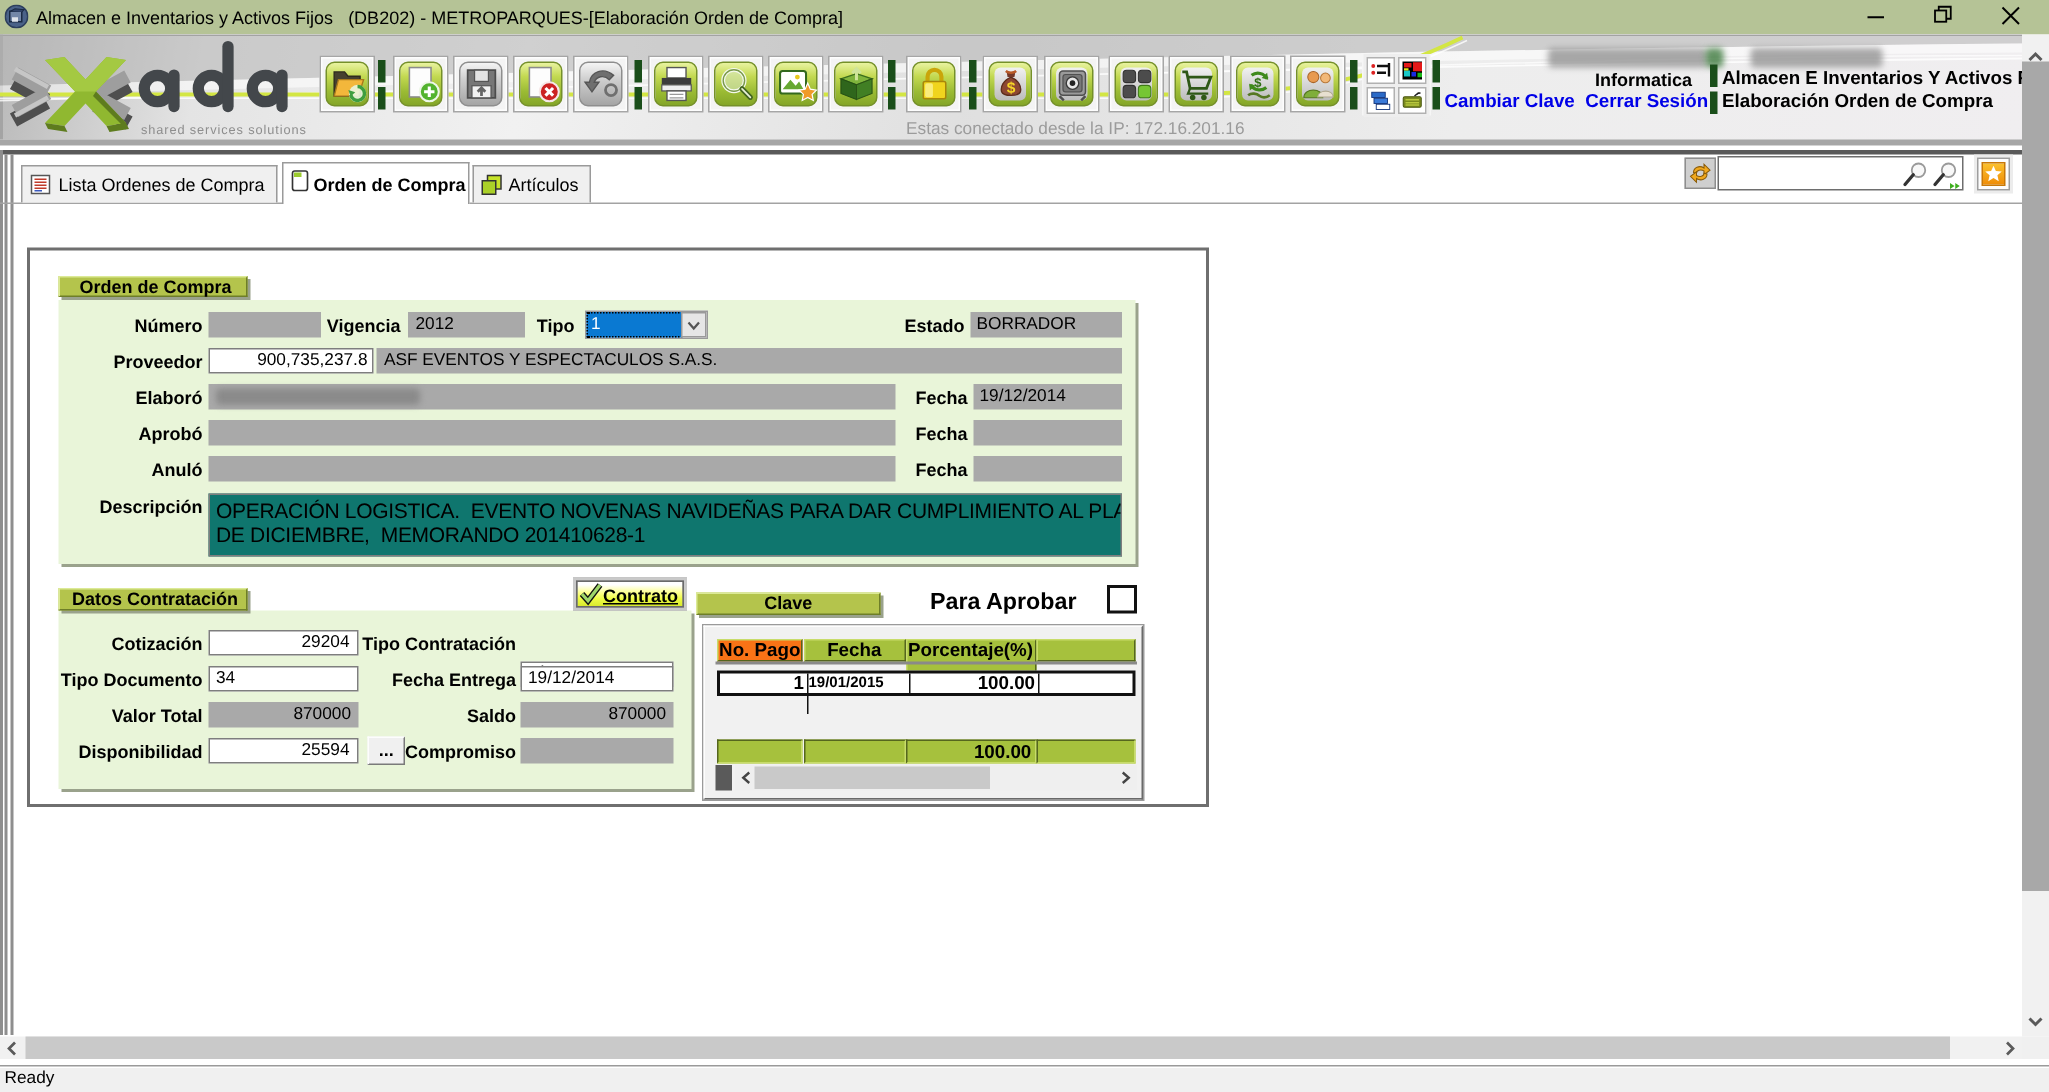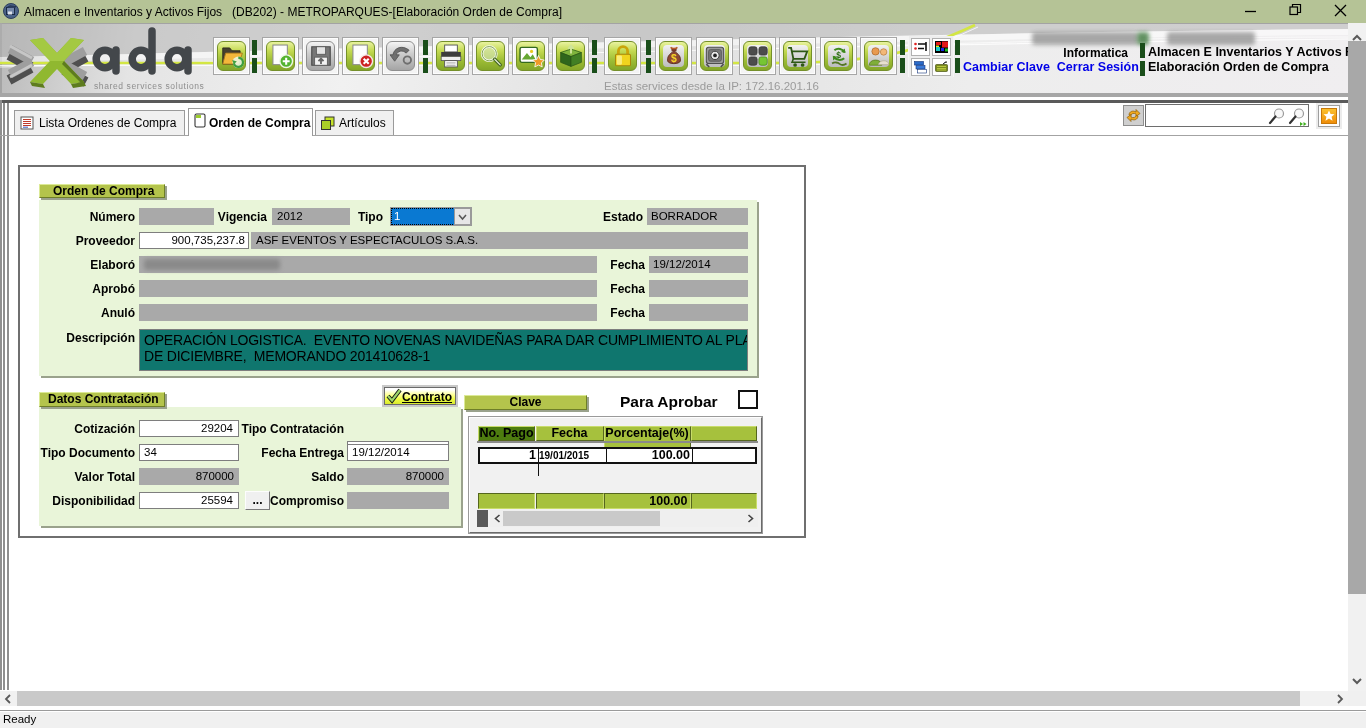--- a/index.html
+++ b/index.html
@@ -86,21 +86,21 @@
       <circle cx="105" cy="36" r="8.8"></circle>
       <line x1="116" y1="27" x2="116" y2="48" stroke-linecap="round"></line>
       <circle cx="141" cy="36" r="8.8"></circle>
       <line x1="152" y1="8" x2="152" y2="48" stroke-linecap="round"></line>
       <circle cx="177" cy="36" r="8.8"></circle>
       <line x1="188" y1="27" x2="188" y2="48" stroke-linecap="round"></line>
     </g>
   </svg>
   <div class="abs" style="left:94px;top:58px;width:120px;font-size:8.5px;color:#8d8d8d;letter-spacing:.6px;">shared services solutions</div>
 
-  <div class="abs" style="left:604px;top:57px;font-size:11.5px;color:#9b9b9b;">Estas services desde la IP: 172.16.201.16</div>
+  <div class="abs" style="left:604px;top:57px;font-size:11.5px;color:#9b9b9b;">Estas conectado desde la IP: 172.16.201.16</div>
 
   <div class="abs" style="left:1032px;top:9px;width:106px;height:13px;background:#9a9a9a;border-radius:3px;filter:blur(2px);opacity:.85"></div>
   <div class="abs" style="left:1137px;top:9px;width:12px;height:13px;background:#3e7a3e;border-radius:3px;filter:blur(2px);opacity:.8"></div>
   <div class="abs" style="left:1167px;top:9px;width:88px;height:13px;background:#9a9a9a;border-radius:3px;filter:blur(2px);opacity:.85"></div>
   <div class="abs" style="left:935px;top:23px;width:193px;text-align:right;font-size:12px;font-weight:bold;color:#000;">Informatica</div>
   <div class="abs" style="left:963px;top:37px;font-size:12.5px;font-weight:bold;color:#0000e8;">Cambiar Clave&nbsp; Cerrar Sesión</div>
   <div class="abs sep" style="left:1140px;top:20px;"></div>
   <div class="abs" style="left:1148px;top:22px;width:210px;font-size:12.5px;font-weight:bold;color:#000;white-space:nowrap;">Almacen E Inventarios Y Activos Fijo</div>
   <div class="abs" style="left:1148px;top:37px;font-size:12.5px;font-weight:bold;color:#000;white-space:nowrap;">Elaboración Orden de Compra</div>
 
@@ -434,21 +434,21 @@
       <div class="abs" style="left:17px;top:2px;font-size:12px;font-weight:bold;text-decoration:underline;">Contrato</div>
     </div>
   </div>
 
   <div class="abs" style="left:464px;top:298px;width:123px;height:15px;background:#b4c44c;border:1px solid;border-color:#dcea96 #6e7e28 #6e7e28 #dcea96;box-shadow:2px 2px 0 #9aa28c;">
     <div style="font-size:12px;font-weight:bold;text-align:center;line-height:13px;">Clave</div>
   </div>
   <div class="abs" style="left:469px;top:320px;width:293px;height:116px;background:#f1f1f1;border:1px solid;border-color:#fdfdfd #6a6a6a #6a6a6a #fdfdfd;box-shadow:0 0 0 1px #9a9a9a;"></div>
 
   <div class="abs" style="left:478px;top:329px;width:279px;height:15px;">
-    <div class="abs" style="left:0;top:0;width:57px;height:15px;background:#4d7c0f;border:1px solid;border-color:#c8dc6a #55661e #55661e #c8dc6a;font-size:12.5px;font-weight:bold;text-align:center;line-height:13px;">No. Pago</div>
+    <div class="abs" style="left:0;top:0;width:57px;height:15px;background:#f97316;border:1px solid;border-color:#c8dc6a #55661e #55661e #c8dc6a;font-size:12.5px;font-weight:bold;text-align:center;line-height:13px;">No. Pago</div>
     <div class="abs" style="left:57.5px;top:0;width:68px;height:15px;background:#a6c13d;border:1px solid;border-color:#c8dc6a #55661e #55661e #c8dc6a;font-size:12.5px;font-weight:bold;text-align:center;line-height:13px;">Fecha</div>
     <div class="abs" style="left:125.5px;top:0;width:87px;height:30px;background:#a6c13d;border:1px solid;border-color:#c8dc6a #55661e #55661e #c8dc6a;font-size:12.5px;font-weight:bold;text-align:center;line-height:13px;">Porcentaje(%)</div>
     <div class="abs" style="left:212.5px;top:0;width:66.5px;height:15px;background:#a6c13d;border:1px solid;border-color:#c8dc6a #55661e #55661e #c8dc6a;"></div>
     <div class="abs" style="left:-1px;top:15px;width:281px;height:2px;background:#8a8a8a;"></div>
   </div>
   <div class="abs" style="left:478px;top:350px;width:279px;height:17px;background:#fff;border:2px solid #111;">
     <div class="abs" style="left:0;top:0;width:56px;height:13px;font-size:12.5px;font-weight:bold;text-align:right;line-height:13px;">1</div>
     <div class="abs" style="left:58px;top:0;width:66px;height:27px;border-left:1.5px solid #111;font-size:10px;font-weight:bold;line-height:13px;">19/01/2015</div>
     <div class="abs" style="left:126px;top:0;width:84px;height:13px;border-left:1.5px solid #111;font-size:12.5px;font-weight:bold;text-align:right;line-height:13px;">100.00</div>
     <div class="abs" style="left:212px;top:0;width:63px;height:13px;border-left:1.5px solid #111;"></div>

